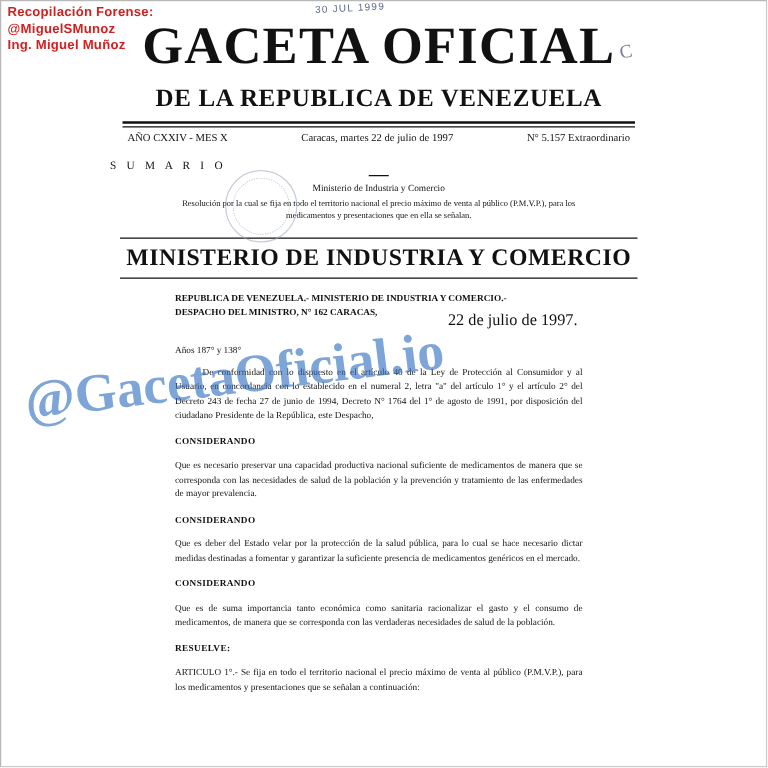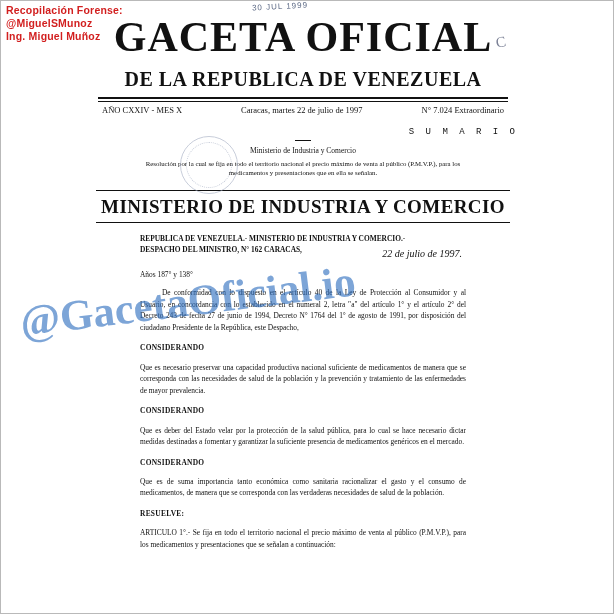--- a/index.html
+++ b/index.html
@@ -78,22 +78,22 @@
     display: flex;
     justify-content: space-between;
     align-items: flex-start;
     font-family: "Liberation Serif", serif;
     font-size: 8.5px;
     padding: 3px 14px 0 14px;
   }
   .issue-line .center { flex: 1; text-align: center; }
 
   .sumario-head {
-    text-align: right;
-    font-family: Liberation Mono, monospace;
+    text-align: left;
+    font-family: Liberation Serif, serif;
     font-size: 9px;
     letter-spacing: 3px;
     margin-top: 12px;
   }
   .sumario-dash {
     width: 16px;
     border-top: 1px solid #111;
     margin: 3px auto 5px auto;
   }
   .sumario-sub {
@@ -129,22 +129,21 @@
     font-size: 7.4px;
     line-height: 1.55;
   }
   .doc-head {
     font-weight: bold;
     font-size: 7.4px;
     line-height: 1.5;
   }
   .date-line {
     text-align: right;
-    font-style: italic;
-    font-size: 10px;
+    font-size: 13px;
     margin-top: -9px;
     padding-right: 4px;
   }
   .anos {
     font-size: 7.4px;
     margin: 7px 0 7px 0;
   }
   .para {
     text-align: justify;
     text-indent: 22px;
@@ -248,21 +247,21 @@
     <div class="masthead">
       <div class="gaceta-title">GACETA OFICIAL</div>
       <div class="republica-title">DE LA REPUBLICA DE VENEZUELA</div>
       <div class="rule-thick"></div>
       <div class="rule-thin"></div>
     </div>
 
     <div class="issue-line">
       <div>AÑO CXXIV - MES X</div>
       <div class="center">Caracas, martes 22 de julio de 1997</div>
-      <div>N° 7.024 Extraordinario</div>
+      <div>N° 5.157 Extraordinario</div>
     </div>
 
     <div class="sumario-head">S U M A R I O</div>
     <div class="sumario-dash"></div>
     <div class="sumario-sub">Ministerio de Industria y Comercio</div>
     <div class="sumario-body">Resolución por la cual se fija en todo el territorio nacional el precio máximo de venta al público (P.M.V.P.), para los medicamentos y presentaciones que en ella se señalan.</div>
 
     <div class="ministry-rule-top"></div>
     <div class="ministry-title">MINISTERIO DE INDUSTRIA Y COMERCIO</div>
     <div class="ministry-rule-bot"></div>

